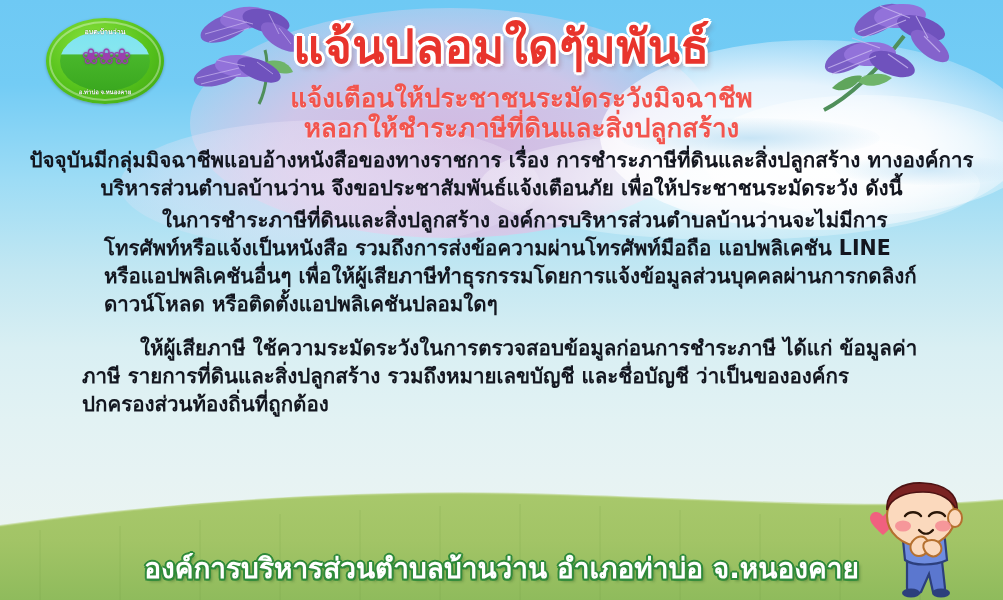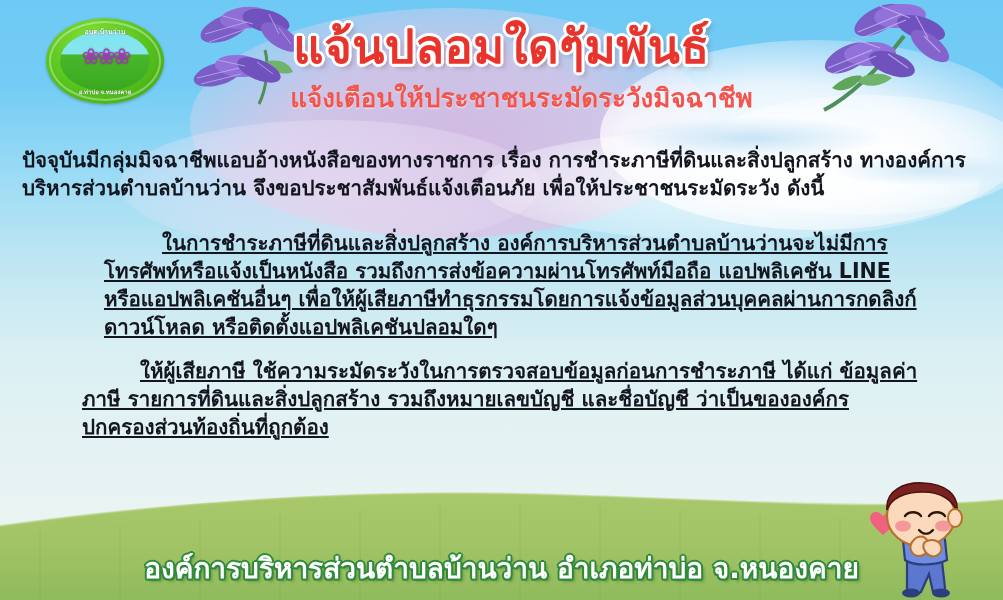--- a/index.html
+++ b/index.html
@@ -164,29 +164,29 @@
     top: 146px;
   }
   .para {
     font-family: "DejaVu Sans", sans-serif;
     font-weight: bold;
     font-size: 20.5px;
     line-height: 28px;
     color: #13161f;
   }
   .para.p1 {
-    margin-bottom: 27px;
+    text-align: center;
+    margin-bottom: 4px;
   }
   .para.p2, .para.p3 {
     text-align: left;
     text-indent: 58px;
     padding-left: 82px;
     padding-right: 60px;
     margin-bottom: 16px;
-    text-decoration: underline;
   }
   .para.p3 { padding-left: 60px; }
 
   
   .grass {
     position: absolute;
     left: 0; right: 0; bottom: 0;
     height: 130px;
     overflow: hidden;
   }
@@ -274,20 +274,21 @@
       <g stroke="#c9b8f0" stroke-width="1.1" opacity="0.8">
         <path d="M40 30 L84 12 M44 36 L88 18 M62 4 L92 16 M98 14 L110 36 M106 34 L122 50"></path>
         <path d="M10 66 L54 48 M14 72 L58 54 M34 36 L62 46 M70 52 L90 66"></path>
       </g>
     </g>
   </svg>
 
   <div class="title">แจ้นปลอมใดๆัมพันธ์</div>
   <div class="subtitle">
     <div>แจ้งเตือนให้ประชาชนระมัดระวังมิจฉาชีพ</div>
+    <div>หลอกให้ชำระภาษีที่ดินและสิ่งปลูกสร้าง</div>
   </div>
 
   <div class="body-wrap">
     <div class="para p1">ปัจจุบันมีกลุ่มมิจฉาชีพแอบอ้างหนังสือของทางราชการ เรื่อง การชำระภาษีที่ดินและสิ่งปลูกสร้าง ทางองค์การบริหารส่วนตำบลบ้านว่าน จึงขอประชาสัมพันธ์แจ้งเตือนภัย เพื่อให้ประชาชนระมัดระวัง ดังนี้</div>
     <div class="para p2">ในการชำระภาษีที่ดินและสิ่งปลูกสร้าง องค์การบริหารส่วนตำบลบ้านว่านจะไม่มีการโทรศัพท์หรือแจ้งเป็นหนังสือ รวมถึงการส่งข้อความผ่านโทรศัพท์มือถือ แอปพลิเคชัน LINE หรือแอปพลิเคชันอื่นๆ เพื่อให้ผู้เสียภาษีทำธุรกรรมโดยการแจ้งข้อมูลส่วนบุคคลผ่านการกดลิงก์ ดาวน์โหลด หรือติดตั้งแอปพลิเคชันปลอมใดๆ</div>
     <div class="para p3">ให้ผู้เสียภาษี ใช้ความระมัดระวังในการตรวจสอบข้อมูลก่อนการชำระภาษี ได้แก่ ข้อมูลค่าภาษี รายการที่ดินและสิ่งปลูกสร้าง รวมถึงหมายเลขบัญชี และชื่อบัญชี ว่าเป็นขององค์กรปกครองส่วนท้องถิ่นที่ถูกต้อง</div>
   </div>
 
   <div class="grass">
     <svg viewBox="0 0 1003 130" preserveAspectRatio="none">

